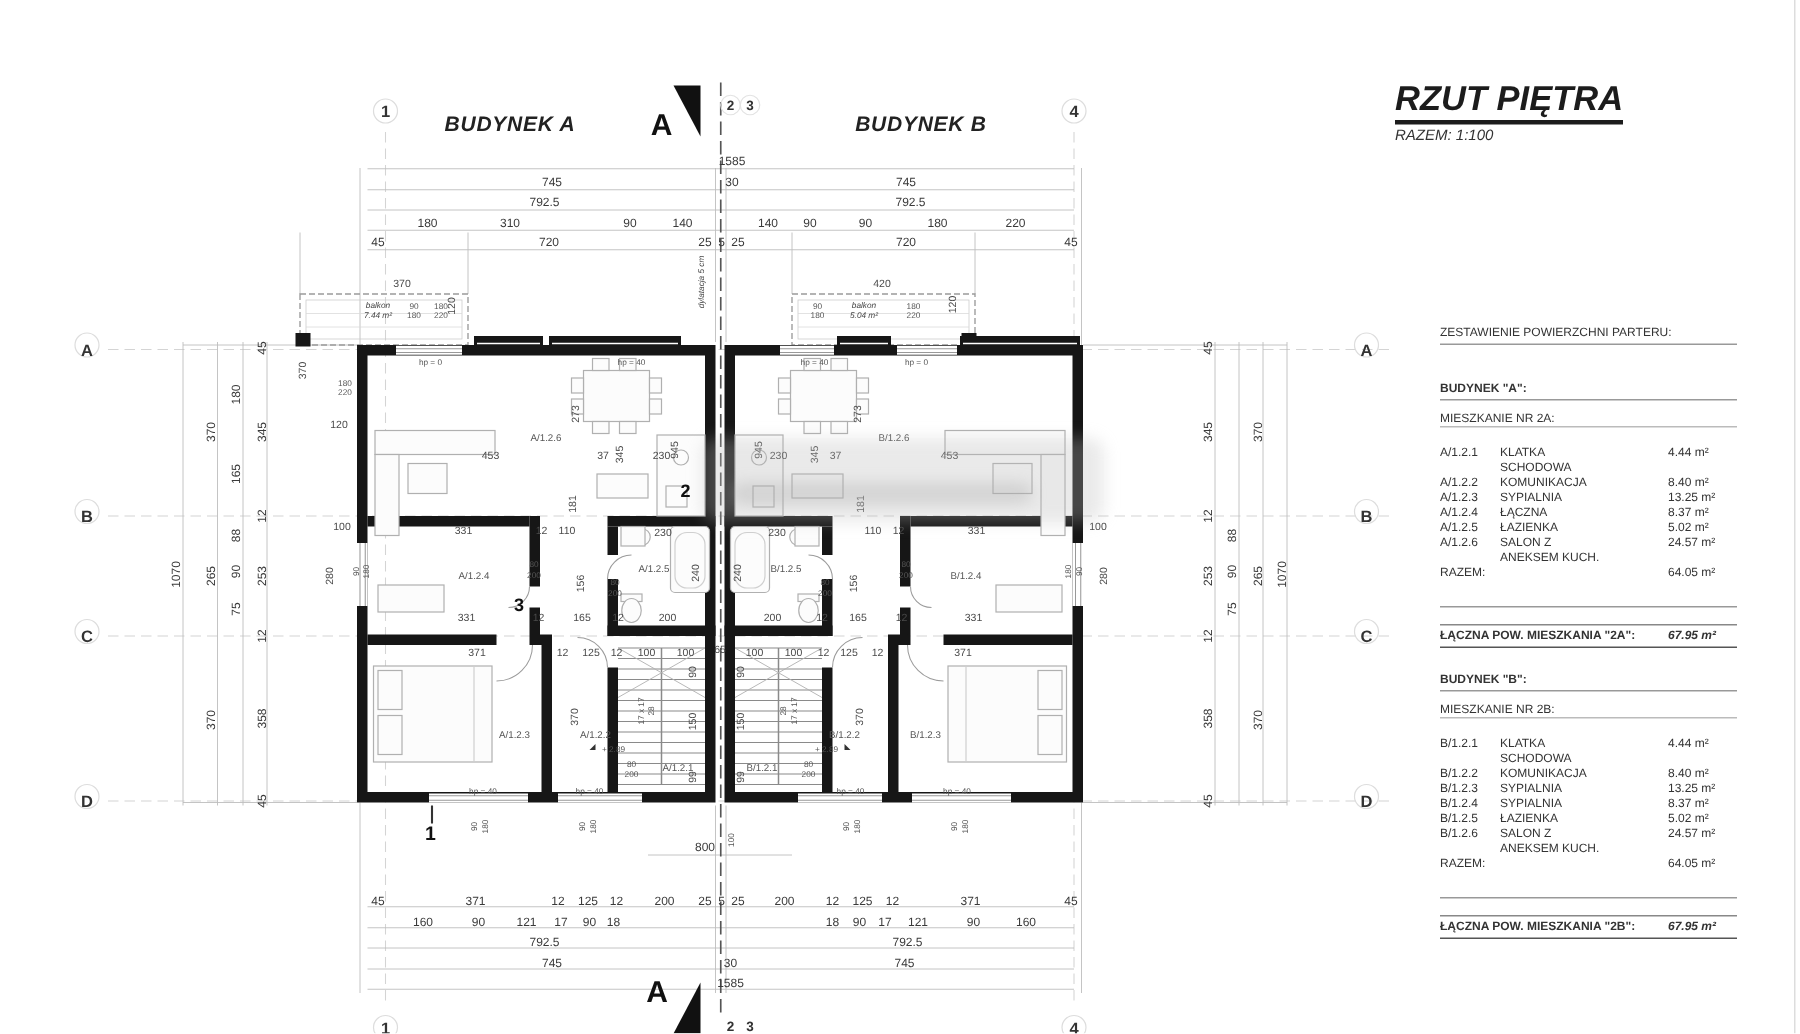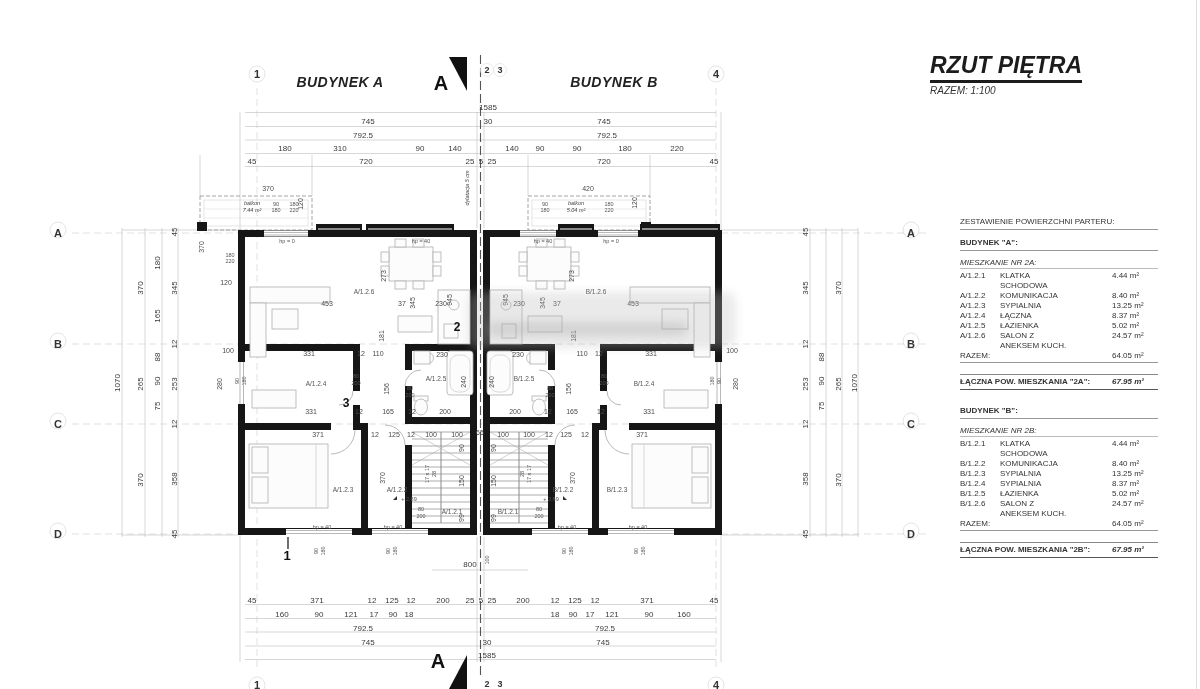--- a/index.html
+++ b/index.html
@@ -14,28 +14,28 @@
   .room{font-size:6.5px;text-anchor:middle;fill:#555;}
   .gridnum{font-size:11px;font-weight:bold;text-anchor:middle;fill:#333;}
   .bldtitle{font-size:14px;font-weight:bold;font-style:italic;text-anchor:middle;fill:#222;letter-spacing:.5px;}
   .secmark{font-size:20px;font-weight:bold;text-anchor:middle;fill:#111;}
   .wallmark{font-weight:bold;text-anchor:middle;fill:#111;}
   .title-block{position:absolute;right:10px;top:52px;width:260px;text-align:left;}
   .title-main{font-size:23px;font-weight:bold;font-style:italic;color:#1c1c1c;
     border-bottom:3px solid #1c1c1c;display:inline-block;padding-bottom:1px;}
   .title-scale{font-size:10px;font-style:italic;color:#333;margin-top:2px;}
   .sched{position:absolute;left:960px;top:217px;width:198px;font-size:8px;line-height:10px;color:#333;}
-  .s-title{border-bottom:1px solid #999;padding-bottom:2px;margin-bottom:8px;}
+  .s-title{border-bottom:1px solid #999;padding-bottom:2px;margin-bottom:24px;}
   .s-bname{font-weight:bold;border-bottom:1px solid #999;padding-bottom:2px;margin-bottom:7px;}
-  .s-apt{border-bottom:.5px solid #bbb;margin-bottom:2px;font-style:italic;}
+  .s-apt{border-bottom:.5px solid #bbb;margin-bottom:12px;}
   .s-row{display:flex;}
   .s-row .c{width:40px;}
   .s-row .l{flex:1;}
   .s-row .v{width:46px;margin-left:44px;}
-  .s-razem{border-bottom:1px solid #999;padding-bottom:1px;}
+  .s-razem{border-bottom:1px solid #999;padding-bottom:17px;}
   .s-sum{display:flex;font-weight:bold;border-top:1px solid #888;border-bottom:1.5px solid #555;
     padding:2px 0;margin-top:11px;margin-bottom:16px;}
   .s-sum .l{flex:1;}
   .s-sum .v{width:46px;font-style:italic;}
   .s-bld{margin-bottom:2px;}
   .wm{position:absolute;left:468px;top:292px;width:268px;height:56px;
     background:rgba(185,185,185,.30);filter:blur(5px);border-radius:10px;}
   .wm-inner{position:absolute;left:20px;top:30px;width:200px;height:14px;
     background:rgba(170,170,170,.35);border-radius:6px;}
   .page-edge{position:absolute;right:3px;top:0;width:1px;height:689px;background:#ddd;}

